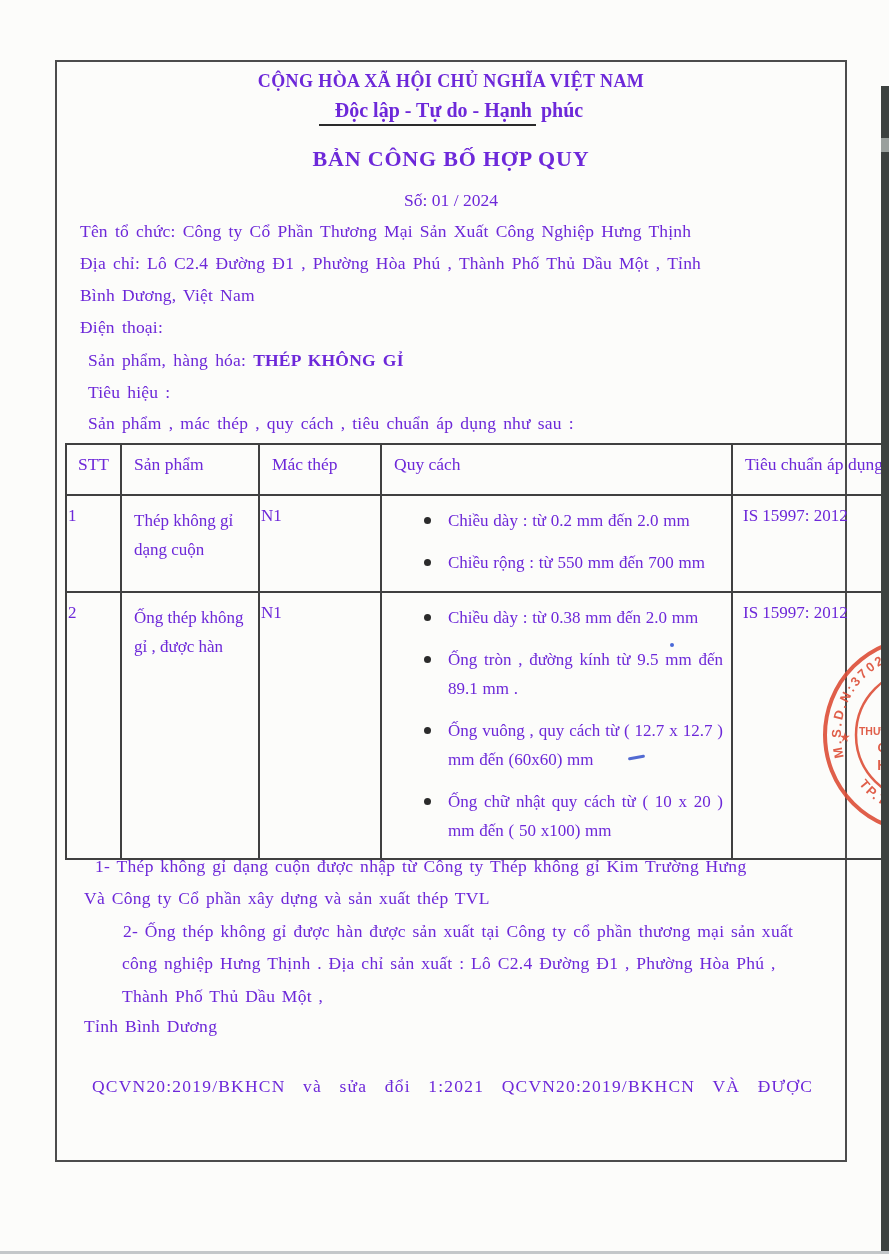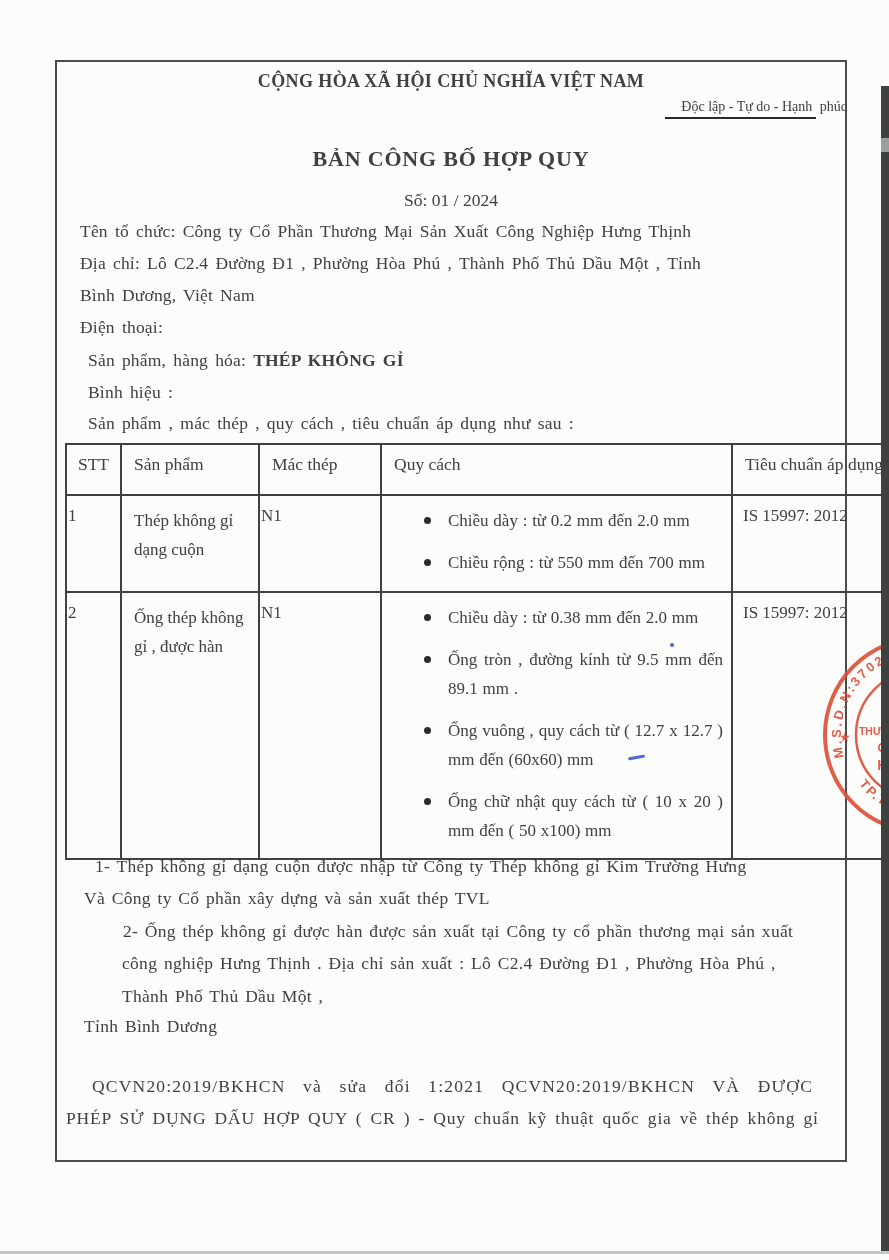--- a/index.html
+++ b/index.html
@@ -1,27 +1,27 @@
 <!DOCTYPE html>
 <html><head>
 <meta charset="utf-8">
 <style>
   html,body { margin:0; padding:0; background:#e8e8e8; }
   .page {
     position:relative; width:889px; height:1260px;
     background:#fcfcfa; overflow:hidden;
-    font-family:"Liberation Serif", serif; color:#404040;
+    font-family:"Liberation Serif", serif; color:#6d28d9;
   }
   .frame {
     position:absolute; left:55px; top:60px; width:788px; height:1098px;
     border:2px solid #4c4c4c; background:transparent;
   }
   .centered { position:absolute; left:55px; width:792px; text-align:center; }
   .h-national { top:71px; font-weight:bold; font-size:18px; letter-spacing:.4px; }
-  .h-motto { top:99px; font-weight:normal; font-size:14px;text-align:right; }
+  .h-motto { top:99px; font-weight:bold; font-size:20px; }
   .h-motto .ul { border-bottom:2.5px solid #2a2a2a; padding:0 4px 3px 16px; }
   .doc-title { top:146px; font-weight:bold; font-size:22px; letter-spacing:.8px; }
   .doc-number { top:190px; font-size:17.5px; }
 
   .body-line { position:absolute; font-size:17.5px; letter-spacing:.2px; word-spacing:2.5px; white-space:nowrap; }
   .bold { font-weight:bold; }
 
   table.spec {
     position:absolute; left:65px; top:443px; width:771px;
     border-collapse:collapse; table-layout:fixed; font-size:17px;
@@ -67,21 +67,21 @@
   <div class="centered h-motto"><span class="ul">Độc lập - Tự do - Hạnh</span><span> phúc</span></div>
 
   <div class="centered doc-title">BẢN CÔNG BỐ HỢP QUY</div>
   <div class="centered doc-number">Số: 01 / 2024</div>
 
   <div class="body-line" style="left:80px; top:221px;">Tên tổ chức: Công ty Cổ Phần Thương Mại Sản Xuất Công Nghiệp Hưng Thịnh</div>
   <div class="body-line" style="left:80px; top:253px;">Địa chỉ: Lô C2.4 Đường Đ1 , Phường Hòa Phú , Thành Phố Thủ Dầu Một , Tỉnh</div>
   <div class="body-line" style="left:80px; top:285px;">Bình Dương, Việt Nam</div>
   <div class="body-line" style="left:80px; top:317px;">Điện thoại:</div>
   <div class="body-line" style="left:88px; top:350px;"><span>Sản phẩm, hàng hóa: </span><span class="bold">THÉP KHÔNG GỈ</span></div>
-  <div class="body-line" style="left:88px; top:382px;">Bình hiệu :</div>
+  <div class="body-line" style="left:88px; top:382px;">Tiêu hiệu :</div>
   <div class="body-line" style="left:88px; top:413px;">Sản phẩm , mác thép , quy cách , tiêu chuẩn áp dụng như sau :</div>
 
   <table class="spec">
     <tbody>
         <tr class="hdr">
       <th class="c-stt">STT</th>
       <th class="c-sp">Sản phẩm</th>
       <th class="c-mt">Mác thép</th>
       <th class="c-qc">Quy cách</th>
       <th class="c-tc">Tiêu chuẩn áp dụng</th>
@@ -115,21 +115,20 @@
   </tbody>
     </table>
 
   <div class="note-line" style="left:95px;  top:856px;">1-  Thép không gỉ dạng cuộn được nhập từ Công ty Thép không gỉ Kim Trường Hưng</div>
   <div class="note-line" style="left:84px;  top:888px;">Và Công ty Cổ phần xây dựng và sản xuất thép TVL</div>
   <div class="note-line" style="left:95px;  top:921px;margin-left:28px;">2-  Ống thép không gỉ được hàn được sản xuất tại Công ty cổ phần thương mại sản xuất</div>
   <div class="note-line" style="left:122px; top:953px;text-align:right;">công nghiệp Hưng Thịnh . Địa chỉ sản xuất : Lô C2.4 Đường Đ1 , Phường Hòa Phú ,</div>
   <div class="note-line" style="left:122px; top:986px;">Thành Phố Thủ Dầu Một ,</div>
   <div class="note-line" style="left:84px;  top:1016px;">Tỉnh Bình Dương</div>
   <div class="note-line q1" style="left:92px; top:1076px;">QCVN20:2019/BKHCN  và  sửa  đổi  1:2021  QCVN20:2019/BKHCN  VÀ  ĐƯỢC</div>
-  <div class="note-line q2" style="left:66px; top:1108px;">PHÉP SỬ DỤNG DẤU HỢP QUY ( CR ) -  Quy chuẩn kỹ thuật quốc gia về thép không gỉ</div>
 
   <svg class="stamp" viewBox="0 0 210 210">
     <circle cx="102" cy="102" r="97" fill="none" stroke="#dd4f38" stroke-width="4"></circle>
     <circle cx="102" cy="102" r="66" fill="none" stroke="#dd4f38" stroke-width="2.5"></circle>
     <defs>
       <path id="arcTop" d="M 26,130 A 81,81 0 1 1 178,130" fill="none"></path>
       <path id="arcBot" d="M 30,135 A 78,78 0 0 0 174,135" fill="none"></path>
     </defs>
     <text font-size="13" fill="#dd4f38" letter-spacing="2.5">
       <textPath href="#arcTop" startOffset="2%">M.S.D.N:3702266</textPath>

